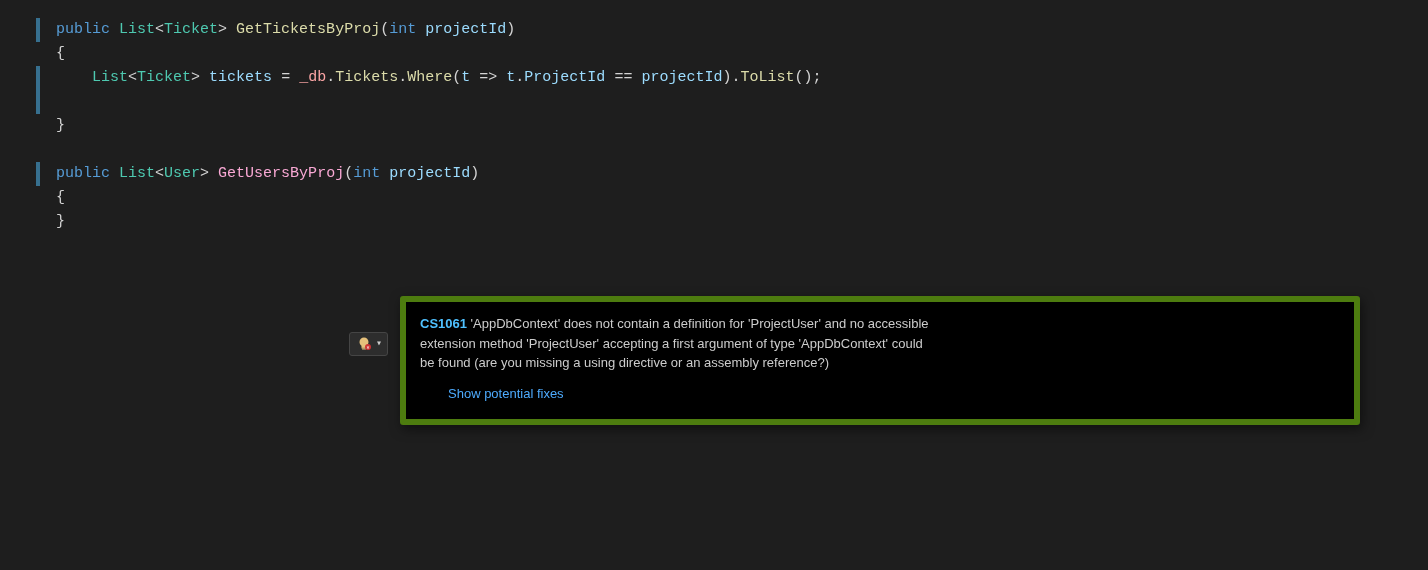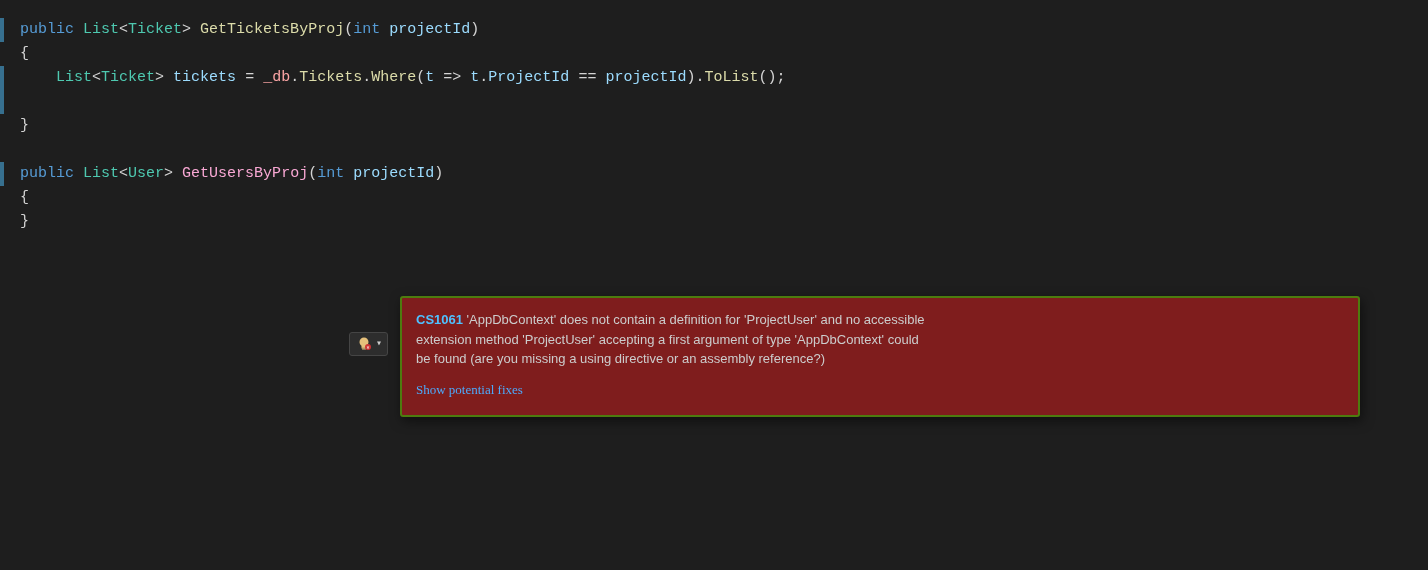--- a/index.html
+++ b/index.html
@@ -24,20 +24,21 @@
       position: relative;
     }
 
     .code-line {
       display: flex;
       align-items: flex-end;
       padding: 0 0 0 20px;
       min-height: 24px;
       white-space: pre;
       position: relative;
+      margin-left: 36px;
     }
 
     .line-indicator {
       width: 4px;
       height: 100%;
       position: absolute;
       left: 0;
       top: 0;
     }
 
@@ -113,22 +114,22 @@
       color: #cccccc;
       font-size: 10px;
       line-height: 1;
     }
 
     
     .error-tooltip {
       position: absolute;
       left: 400px;
       top: 296px;
-      background-color: #7f1d1d;
-      border: 2px solid #4d7c0f;
+      background-color: #000000;
+      border: 6px solid #4d7c0f;
       border-radius: 3px;
       padding: 12px 14px;
       width: 960px;
       z-index: 20;
       box-shadow: 2px 4px 12px rgba(0,0,0,0.5);
     }
 
     .error-message {
       color: #cccccc;
       font-family: -apple-system, BlinkMacSystemFont, 'Segoe UI', sans-serif;
@@ -137,25 +138,26 @@
       margin-bottom: 10px;
     }
 
     .error-code {
       color: #4fc1ff;
       font-weight: 600;
     }
 
     .show-fixes-link {
       color: #4daafc;
-      font-family: Liberation Serif, serif;
+      font-family: Liberation Sans, sans-serif;
       font-size: 13px;
       cursor: pointer;
       text-decoration: none;
       display: inline-block;
+      margin-left: 28px;
     }
 
     .cursor-blink {
       display: inline-block;
       width: 2px;
       height: 1em;
       background-color: #aeafad;
       vertical-align: text-bottom;
       animation: blink 1s step-end infinite;
     }

